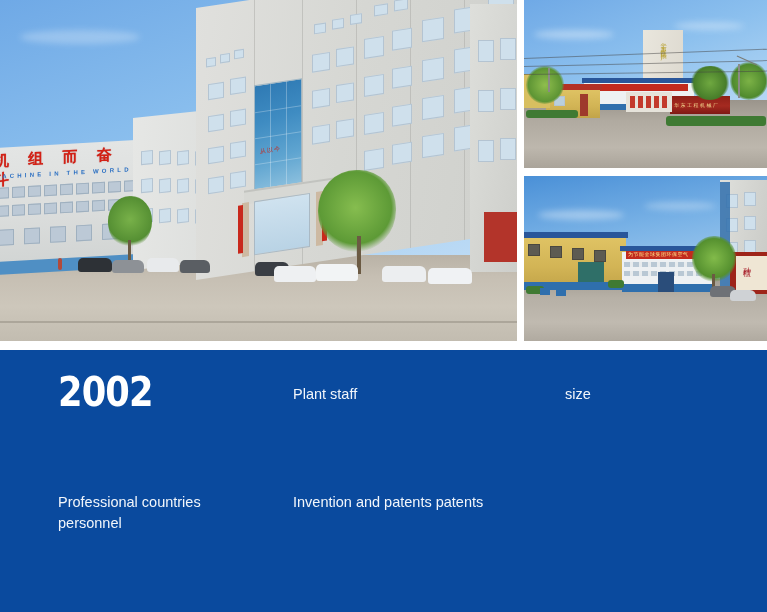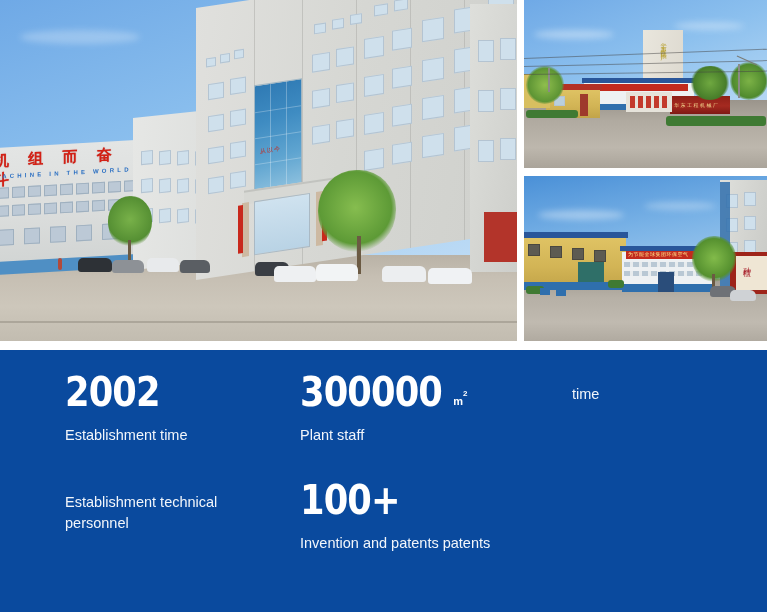--- a/index.html
+++ b/index.html
@@ -65,21 +65,21 @@
   .bluetrim{position:absolute;background:#2f6fad;}
   .roofblue{position:absolute;background:#29569a;}
   .wire{position:absolute;height:1px;background:rgba(70,70,70,.5);transform-origin:left center;}
   .pole{position:absolute;width:2px;background:#8b8b86;}
   .hedge{position:absolute;background:#3f7a33;border-radius:3px;}
   .bannerwhite{position:absolute;background:#eef1f3;}
   .bannerred{position:absolute;background:#c22a1e;}
 
   
   .stats{position:absolute;left:0;top:350px;width:767px;height:262px;background:#0a4a9e;}
-  .stats-grid{position:absolute;left:65px;top:22px;width:690px;
+  .stats-grid{position:absolute;left:58px;top:22px;width:690px;
      display:grid;grid-template-columns:235px 272px auto;grid-template-rows:108px auto;}
   .stat{}
   .stat-num{display:flex;align-items:flex-end;gap:6px;color:#ffffff;line-height:1;}
   .stat-val{font-family:"DejaVu Sans",sans-serif;font-weight:700;font-size:41px;letter-spacing:-1px;
      transform:scaleX(.86);transform-origin:left bottom;white-space:nowrap;}
   .stat-unit{font-family:"Liberation Sans",sans-serif;font-size:11px;font-weight:700;
      position:relative;top:-6px;margin-left:-18px;}
   .stat-unit sup{font-size:8px;top:-4px;position:relative;}
   .stat-label{margin-top:12px;color:#f2f6fb;font-size:14.5px;line-height:1.45;font-weight:400;
      font-family:"Liberation Sans",sans-serif;max-width:200px;}
@@ -342,43 +342,35 @@
     </div>
   </div>
 
   <div class="stats">
     <div class="stats-grid">
 
       <div class="stat">
         <div class="stat-num">
           <span class="stat-val">2002</span>
         </div>
-        <div class="stat-label">Establishment time</div>
-      </div>
-
-      <div class="stat">
-        <div class="stat-num">
-          <span class="stat-val">300000</span>
-          <span class="stat-unit"><span>m</span><sup>2</sup></span>
-        </div>
+      </div>
+
+      <div class="stat">
         <div class="stat-label">Plant staff</div>
       </div>
 
       <div class="stat">
-        <div class="stat-label">time</div>
-      </div>
-
-
-      <div class="stat">
-        <div class="stat-label">Establishment technical personnel</div>
-      </div>
-
-      <div class="stat">
-        <div class="stat-num">
-          <span class="stat-val">100+</span>
-        </div>
+        <div class="stat-label">size</div>
+      </div>
+
+
+      <div class="stat">
+        <div class="stat-label">Professional countries personnel</div>
+      </div>
+
+      <div class="stat">
         <div class="stat-label">Invention and patents patents</div>
       </div>
 
     </div>
   </div>
 
 </div>
 
 </body></html>

